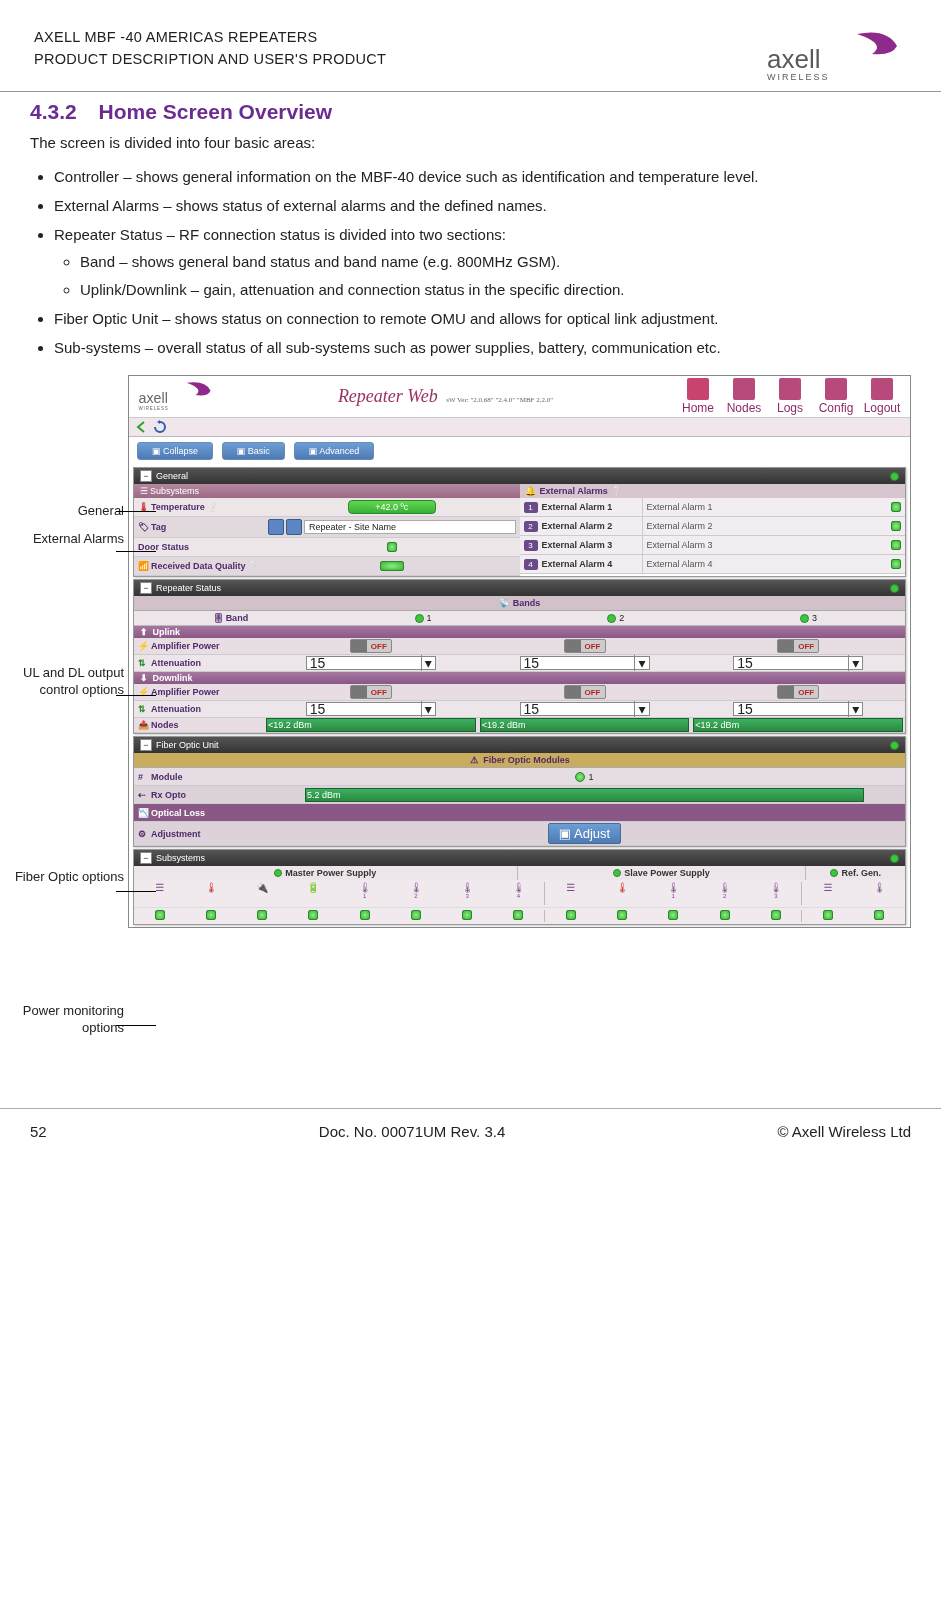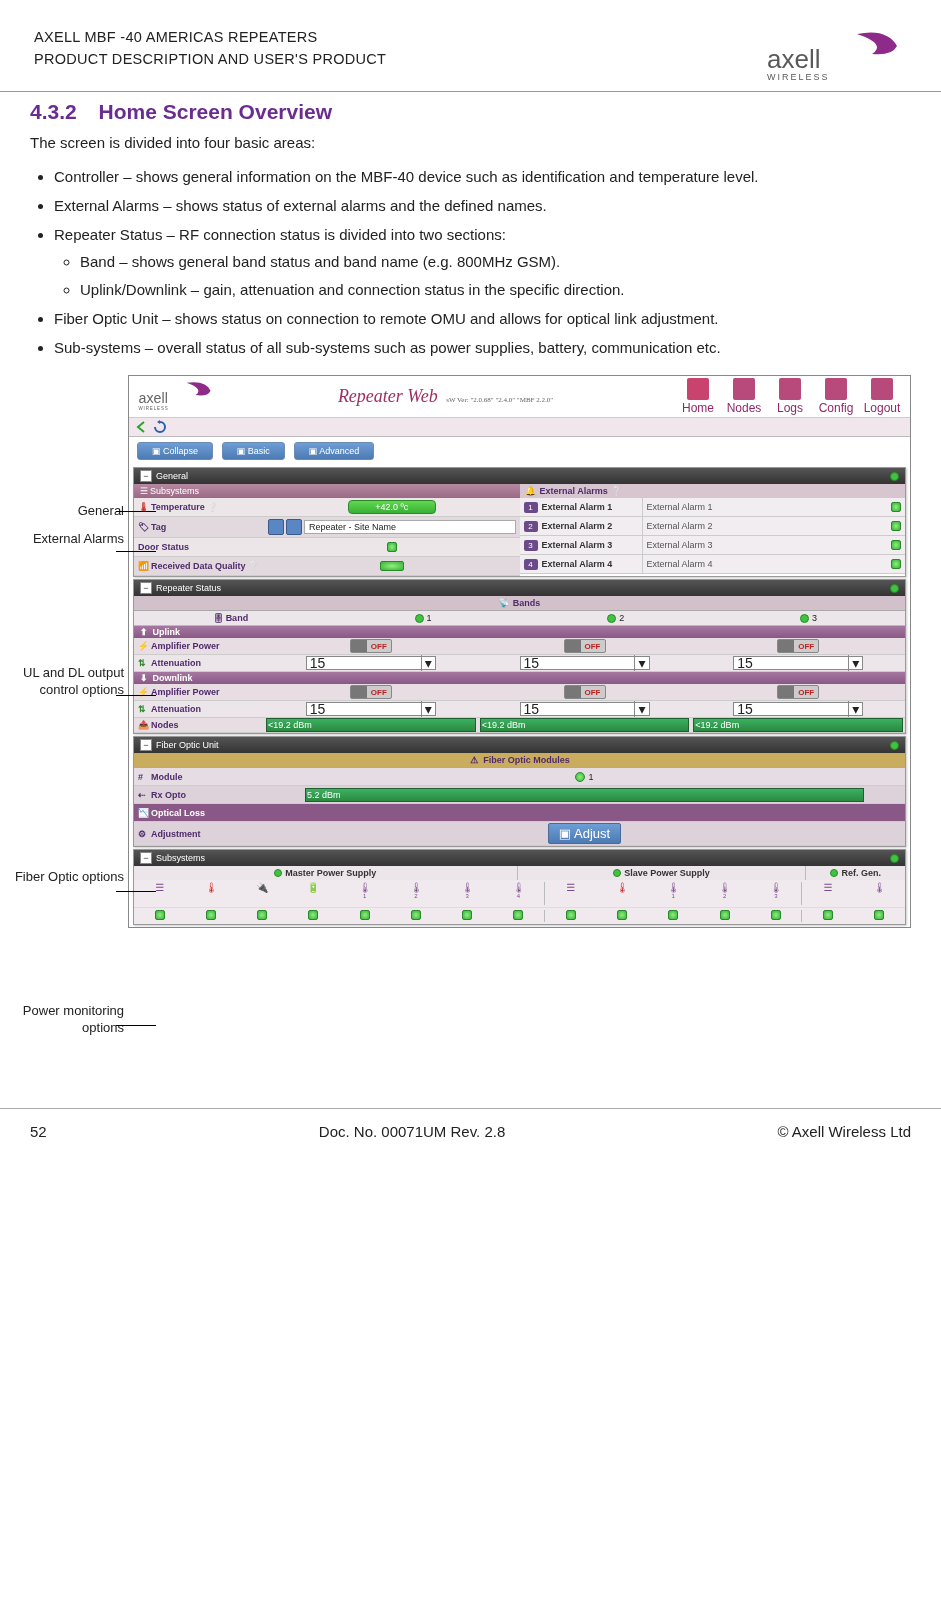--- a/index.html
+++ b/index.html
@@ -520,15 +520,15 @@
         <div class="c" style="border-left:1px solid #bbb"><span class="led"></span></div>
         <div class="c"><span class="led"></span></div>
       </div>
     </div>
 
   </div>
 </div>
 
 <div class="page-footer">
   <span>52</span>
-  <span>Doc. No. 00071UM Rev. 2.8</span>
+  <span>Doc. No. 00071UM Rev. 3.4</span>
   <span>© Axell Wireless Ltd</span>
 </div>
 
 </body></html>

